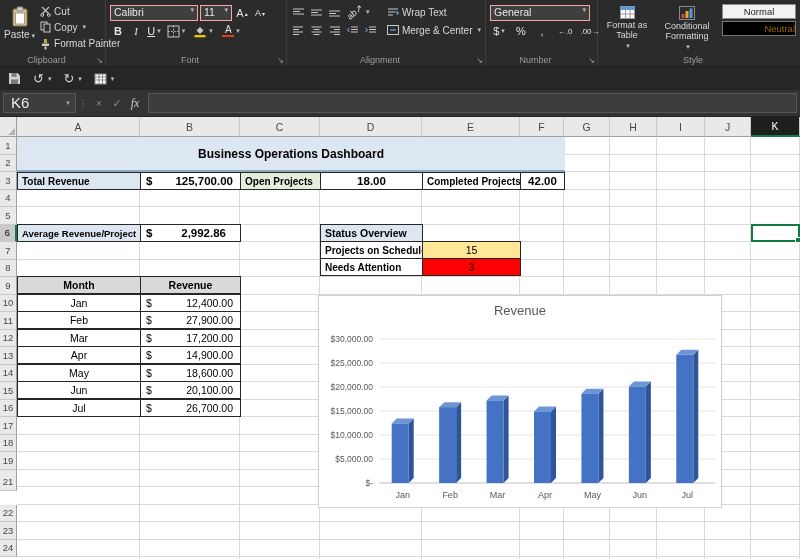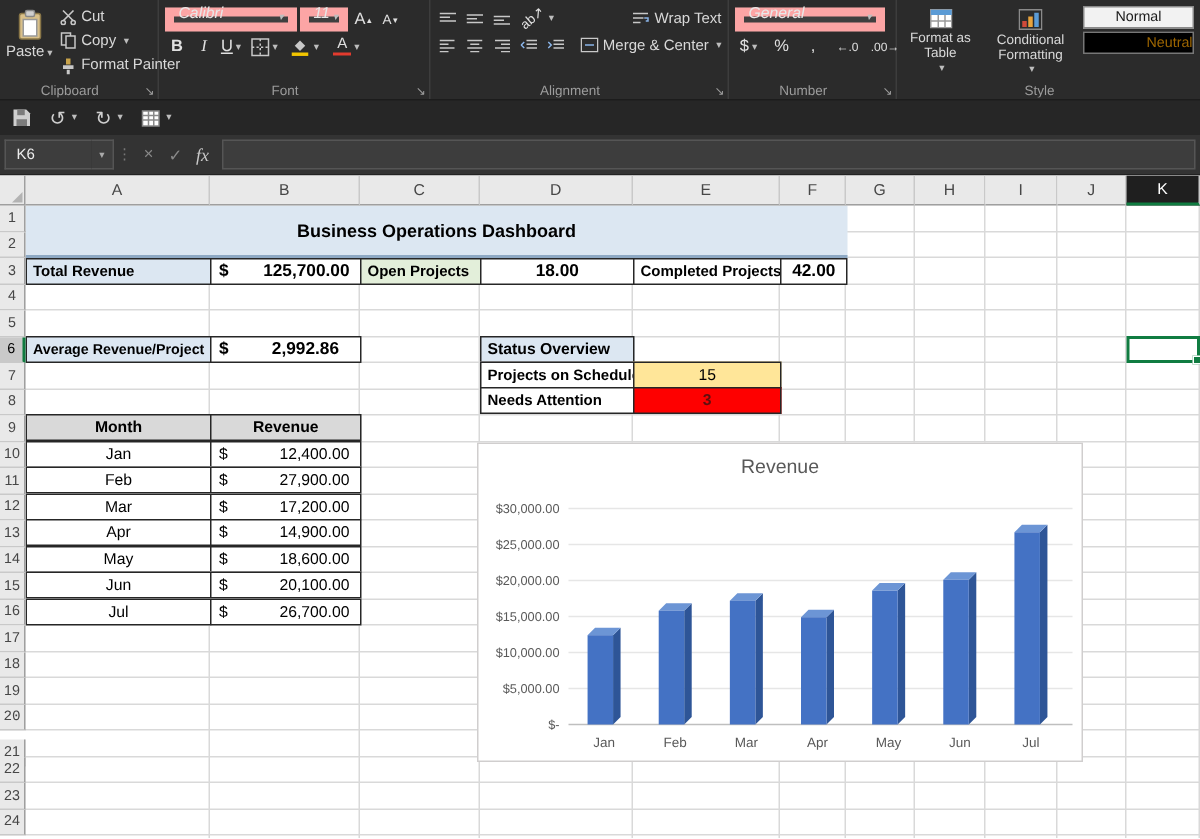--- a/index.html
+++ b/index.html
@@ -13,42 +13,42 @@
   .rgroup-label { position:absolute; bottom:1px; left:0; right:12px; text-align:center; font-size:9px; color:#9c9c9c; white-space:nowrap; overflow:hidden; }
   .launcher { position:absolute; right:2px; bottom:1px; font-size:8px; color:#9c9c9c; cursor:pointer; }
   .dd { font-size:7px; color:#bdbdbd; margin-left:2px; }
   .icon { display:inline-block; line-height:0; }
 
   .big-btn { width:40px; display:flex; flex-direction:column; align-items:center; justify-content:flex-start; gap:2px; padding-top:2px; font-size:10px; cursor:pointer; }
   .small-col { display:flex; flex-direction:column; justify-content:flex-start; gap:2px; }
   .sbtn { display:flex; align-items:center; gap:3px; height:15px; font-size:10px; color:#d8d8d8; white-space:nowrap; cursor:pointer; }
 
   .rrow { display:flex; align-items:center; gap:2px; height:18px; }
-  .combo { background:#3f3f3f; border:6px solid #fca5a5; height:16px; font-size:10.5px; color:#e8e8e8; display:flex; align-items:flex-end; padding:0 3px; justify-content:space-between; cursor:pointer;font-style:italic; }
+  .combo { background:#3f3f3f; border:1px solid #fca5a5; height:16px; font-size:10.5px; color:#e8e8e8; display:flex; align-items:flex-start; padding:0 3px; justify-content:space-between; cursor:pointer; }
   .fbtn { min-width:16px; height:16px; display:flex; align-items:center; justify-content:center; font-size:11px; color:#e0e0e0; cursor:pointer; }
   .fbtn .under { text-decoration:underline; }
   .colorbar { display:block; width:12px; height:2.5px; margin-top:1px; }
 
   .al-col { display:flex; flex-direction:column; gap:2px; }
-  .al-lbl { display:flex; align-items:center; gap:3px; font-size:10px; height:16px; white-space:nowrap; cursor:pointer;justify-content:flex-end; }
+  .al-lbl { display:flex; align-items:center; gap:3px; font-size:10px; height:16px; white-space:nowrap; cursor:pointer; }
 
   .chip { height:15px; font-size:9.5px; display:flex; align-items:center; justify-content:center; border:1px solid #777; margin-bottom:2px; cursor:pointer; width:74px; }
   .chip.normal { background:#f2f2f2; color:#1a1a1a; border:1px solid #8a8a8a; }
   .chip.neutral { background:#000000; color:#9c6500;justify-content:flex-end; }
 
   .bigicon-btn { display:flex; flex-direction:column; align-items:center; gap:1px; font-size:9px; line-height:10px; text-align:center; padding-top:2px; cursor:pointer; }
 
   
   .qat { position:absolute; top:66px; left:0; width:800px; height:24px; background:#262626; border-top:1px solid #1c1c1c; display:flex; align-items:center; padding-left:8px; gap:12px; color:#cfcfcf; }
   .qbtn { display:flex; align-items:center; gap:2px; cursor:pointer; font-size:12px; line-height:0; }
   .qbtn .glyph { font-size:13px; line-height:13px; }
 
   
   .fbar { position:absolute; top:90px; left:0; width:800px; height:27px; background:#333; display:flex; align-items:stretch; border-bottom:1px solid #222; }
-  .name-box { width:58px; margin:3px 0 3px 3px; background:#3d3d3d; border:1px solid #555; border-right:none; color:#ececec; font-size:10px; display:flex; align-items:center; padding-left:7px; cursor:pointer; }
+  .name-box { width:58px; margin:3px 0 3px 3px; background:#3d3d3d; border:1px solid #555; border-right:none; color:#ececec; font-size:15px; display:flex; align-items:flex-start; padding-left:7px; cursor:pointer; }
   .name-dd { width:15px; margin:3px 0; background:#3d3d3d; border:1px solid #555; border-left:none; display:flex; align-items:center; justify-content:center; color:#aaa; font-size:7px; cursor:pointer; }
   .fsplit { width:14px; display:flex; align-items:center; justify-content:center; color:#777; font-size:10px; }
   .fico { width:18px; display:flex; align-items:center; justify-content:center; font-size:11px; color:#8a8a8a; cursor:pointer; }
   .fico.fx { color:#c8c8c8; font-style:italic; font-family:"Liberation Serif", serif; font-size:12px; }
   .f-input { flex:1; margin:3px 3px 3px 4px; background:#3d3d3d; border:1px solid #555; cursor:text; }
 
   
   .sheet { position:absolute; top:117px; left:0; width:800px; height:442px; background:#fff; overflow:hidden; }
   .corner { position:absolute; left:0; top:0; width:17px; height:20px; background:#e9e9e9; border-right:1px solid #9f9f9f; border-bottom:1px solid #9f9f9f; z-index:5; cursor:pointer; }
   .corner::after { content:""; position:absolute; right:1px; bottom:1px; border-style:solid; border-width:0 0 7px 7px; border-color:transparent transparent #b3b3b3 transparent; }
@@ -403,21 +403,21 @@
         <div class="row-h" style="top: 195px;">11</div>
         <div class="row-h" style="top: 212.5px;">12</div>
         <div class="row-h" style="top: 230px;">13</div>
         <div class="row-h" style="top: 247.5px;">14</div>
         <div class="row-h" style="top: 265px;">15</div>
         <div class="row-h" style="top: 282.5px;">16</div>
         <div class="row-h" style="top: 300px;">17</div>
         <div class="row-h" style="top: 317.5px;">18</div>
         <div class="row-h" style="top: 335px;">19</div>
         <div class="row-h" style="top: 352.5px; font-family: Liberation Mono, monospace;">20</div>
-        <div class="row-h" style="top: 376px;">21</div>
+        <div class="row-h" style="top: 356px;">21</div>
         <div class="row-h" style="top: 387.5px;">22</div>
         <div class="row-h" style="top: 405px;">23</div>
         <div class="row-h" style="top: 422.5px;">24</div>
       </div>
     <div id="gridlines">
         <div class="gl-v" style="left: 139px;"></div>
         <div class="gl-v" style="left: 239px;"></div>
         <div class="gl-v" style="left: 319px;"></div>
         <div class="gl-v" style="left: 421px;"></div>
         <div class="gl-v" style="left: 519px;"></div>

